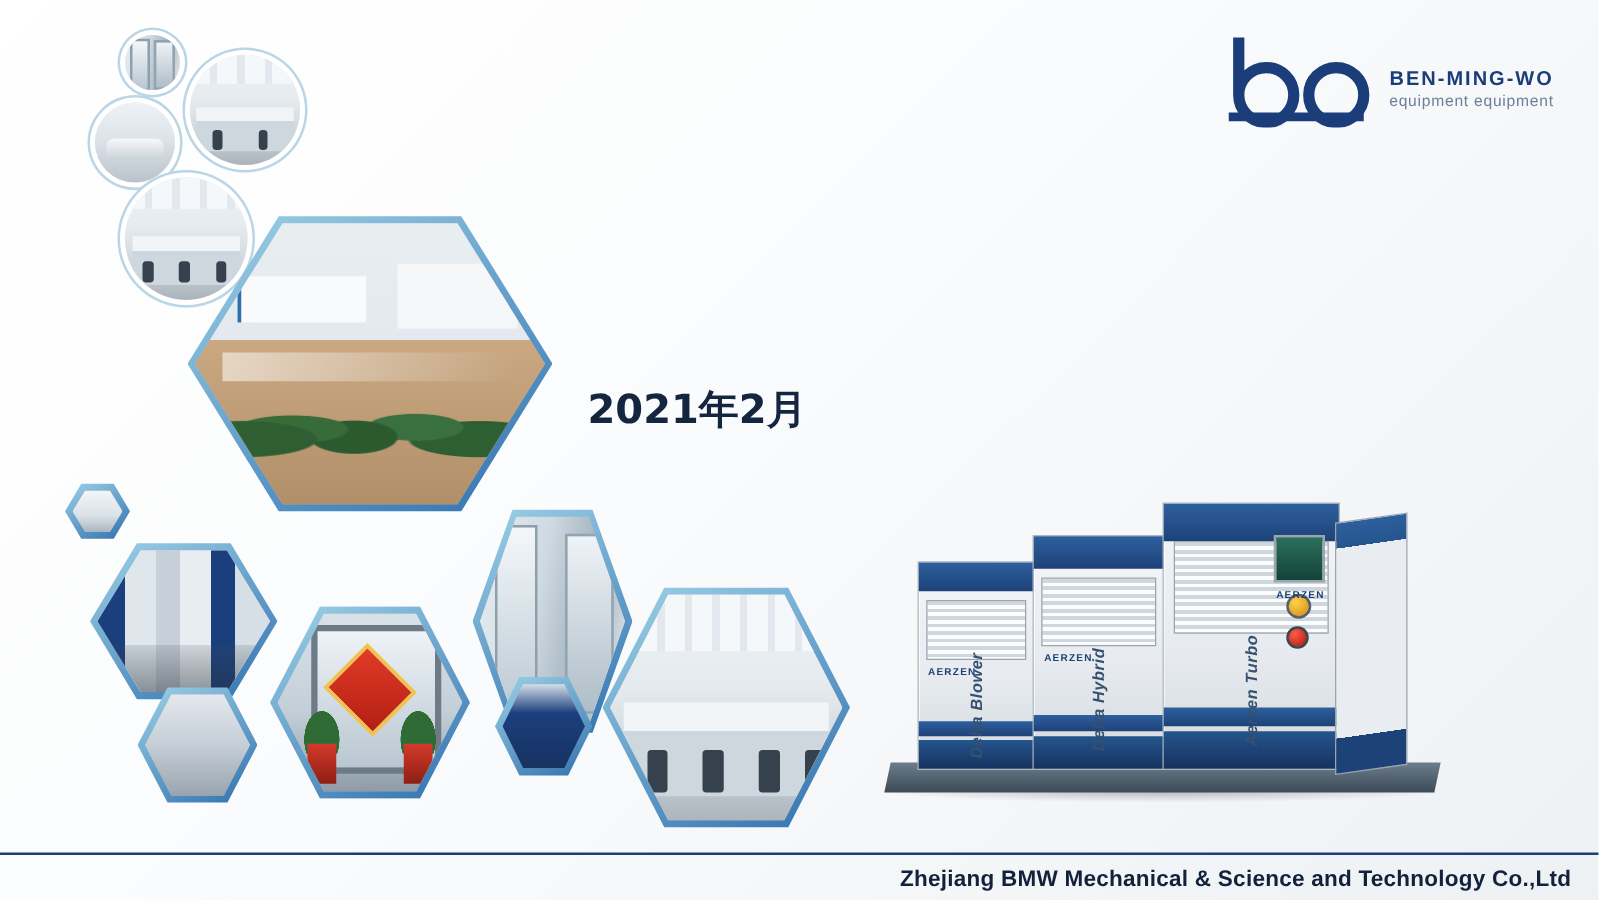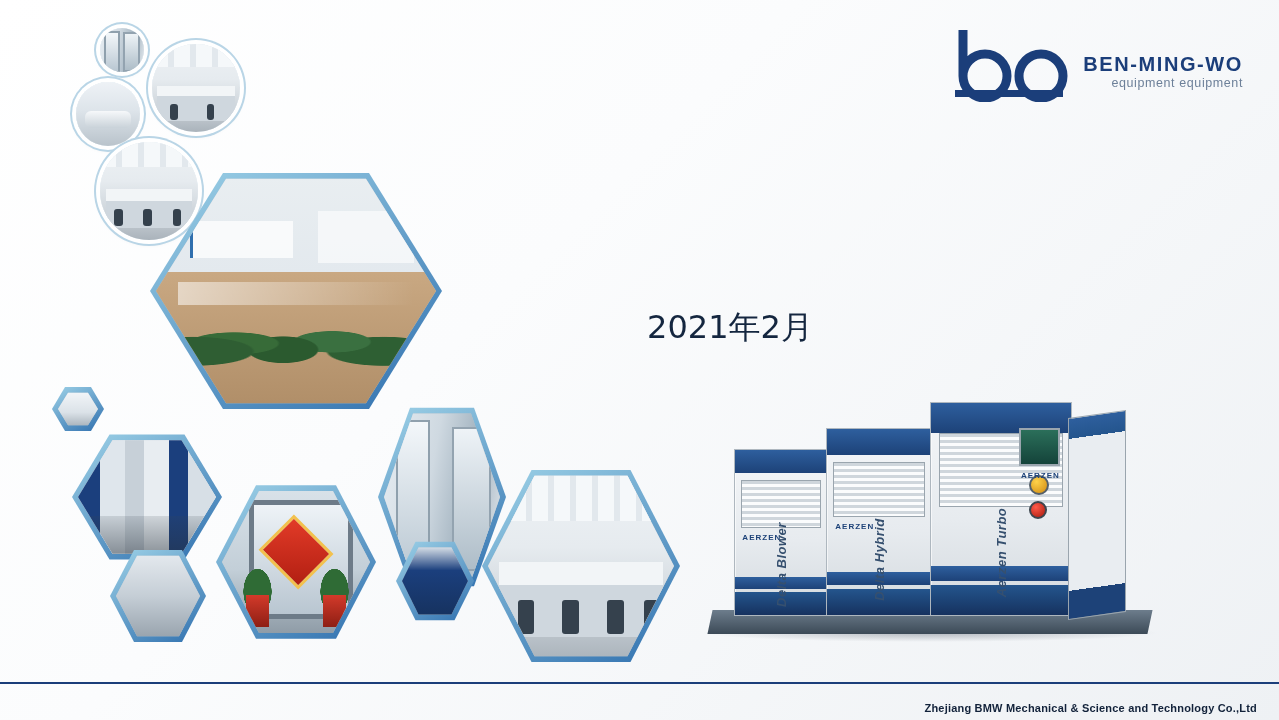--- a/index.html
+++ b/index.html
@@ -37,21 +37,21 @@
     line-height: 1;
   }
   .logo-cn {
     font-size: 42px;
     font-weight: bold;
     color: #1b3e7a;
     letter-spacing: 1px;
     font-family: "DejaVu Sans", sans-serif;
   }
   .logo-en {
-    font-size: 20px;
+    font-size: 16px;
     font-weight: bold;
     color: #1b3e7a;
     letter-spacing: 1.6px;
     margin-top: 17px;
   }
   .logo-sub {
     font-size: 12.5px;
     color: #6d8099;
     letter-spacing: 0.6px;
     margin-top: 3px;
@@ -69,41 +69,41 @@
     font-weight: bold;
     color: #1c3f7d;
     letter-spacing: 6px;
     text-shadow: 2px 3px 3px rgba(120,140,170,0.45);
   }
   .subtitle {
     position: absolute;
     left: 470px;
     top: 306px;
     width: 520px;
-    text-align: center;
+    text-align: left;
     font-family: "DejaVu Sans", sans-serif;
     font-size: 32px;
-    font-weight: normal;
+    font-weight: bold;
     color: #14263f;
   }
 
   
   .footer-line {
     position: absolute;
     left: 0;
     right: 0;
     bottom: 36px;
     height: 2px;
     background: #1b3e7a;
   }
   .footer-text {
     position: absolute;
     right: 22px;
     bottom: 6px;
-    font-size: 11px;
+    font-size: 18px;
     font-weight: bold;
     color: #12223a;
     letter-spacing: 0.2px;
   }
   .hex-ring {
     position: absolute;
     clip-path: polygon(25% 2%, 75% 2%, 100% 50%, 75% 98%, 25% 98%, 0% 50%);
     background: linear-gradient(150deg, #9fd3e8, #2f6fae);
   }
   .hex-inner {

